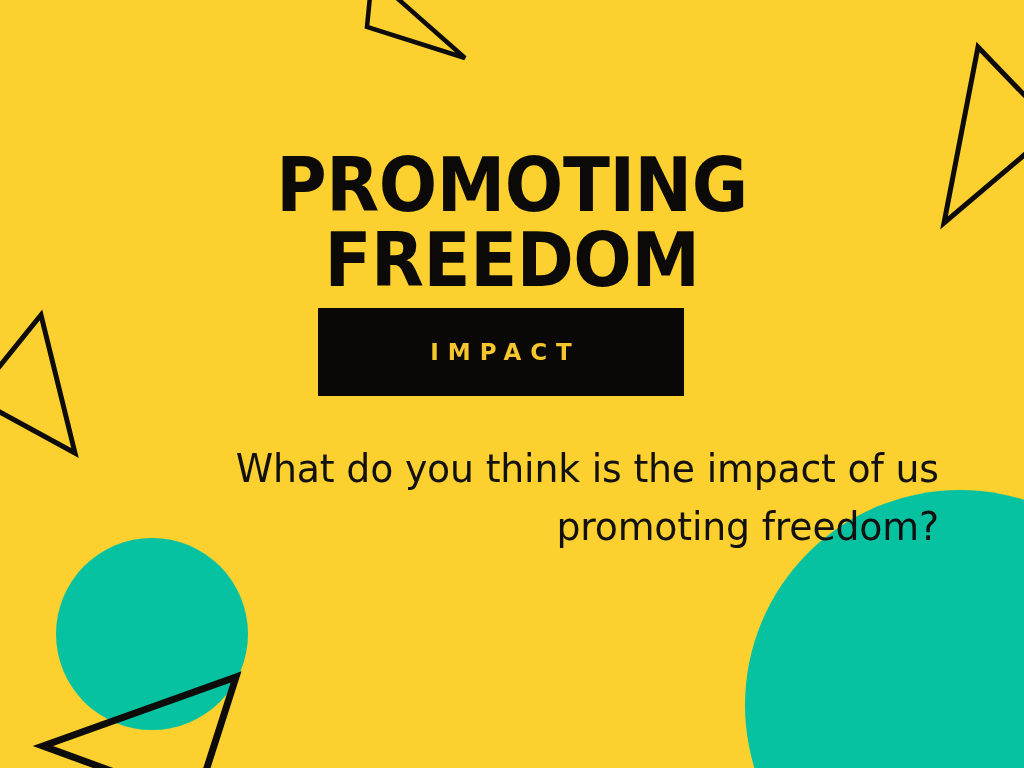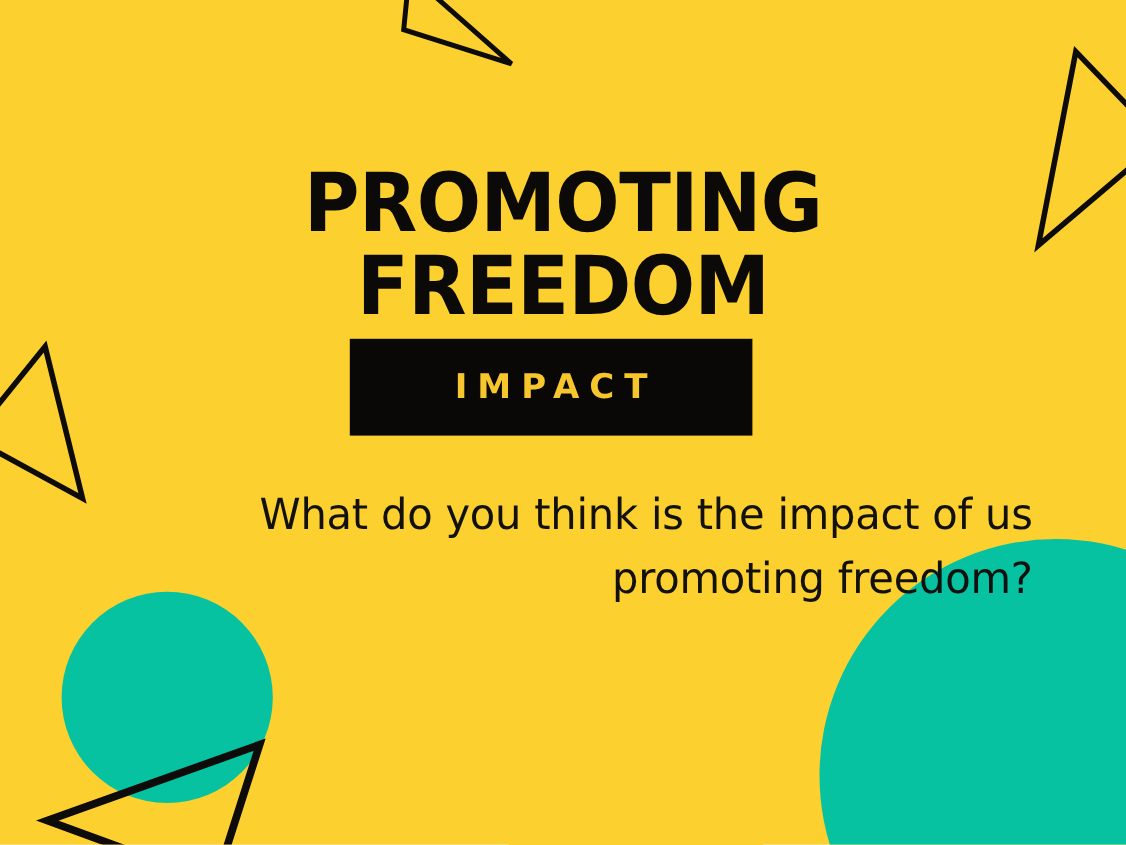--- a/index.html
+++ b/index.html
@@ -67,21 +67,21 @@
     height: 88px;
     background: #090807;
     display: flex;
     align-items: center;
     justify-content: center;
   }
 
   .banner-label {
     font-family: "DejaVu Sans", sans-serif;
     font-weight: 700;
-    font-size: 31px;
+    font-size: 23px;
     letter-spacing: 9px;
     text-indent: 9px;
     color: #F7C52C;
     white-space: nowrap;
   }
 
   .body-block {
     position: absolute;
     left: 72px;
     top: 440px;

